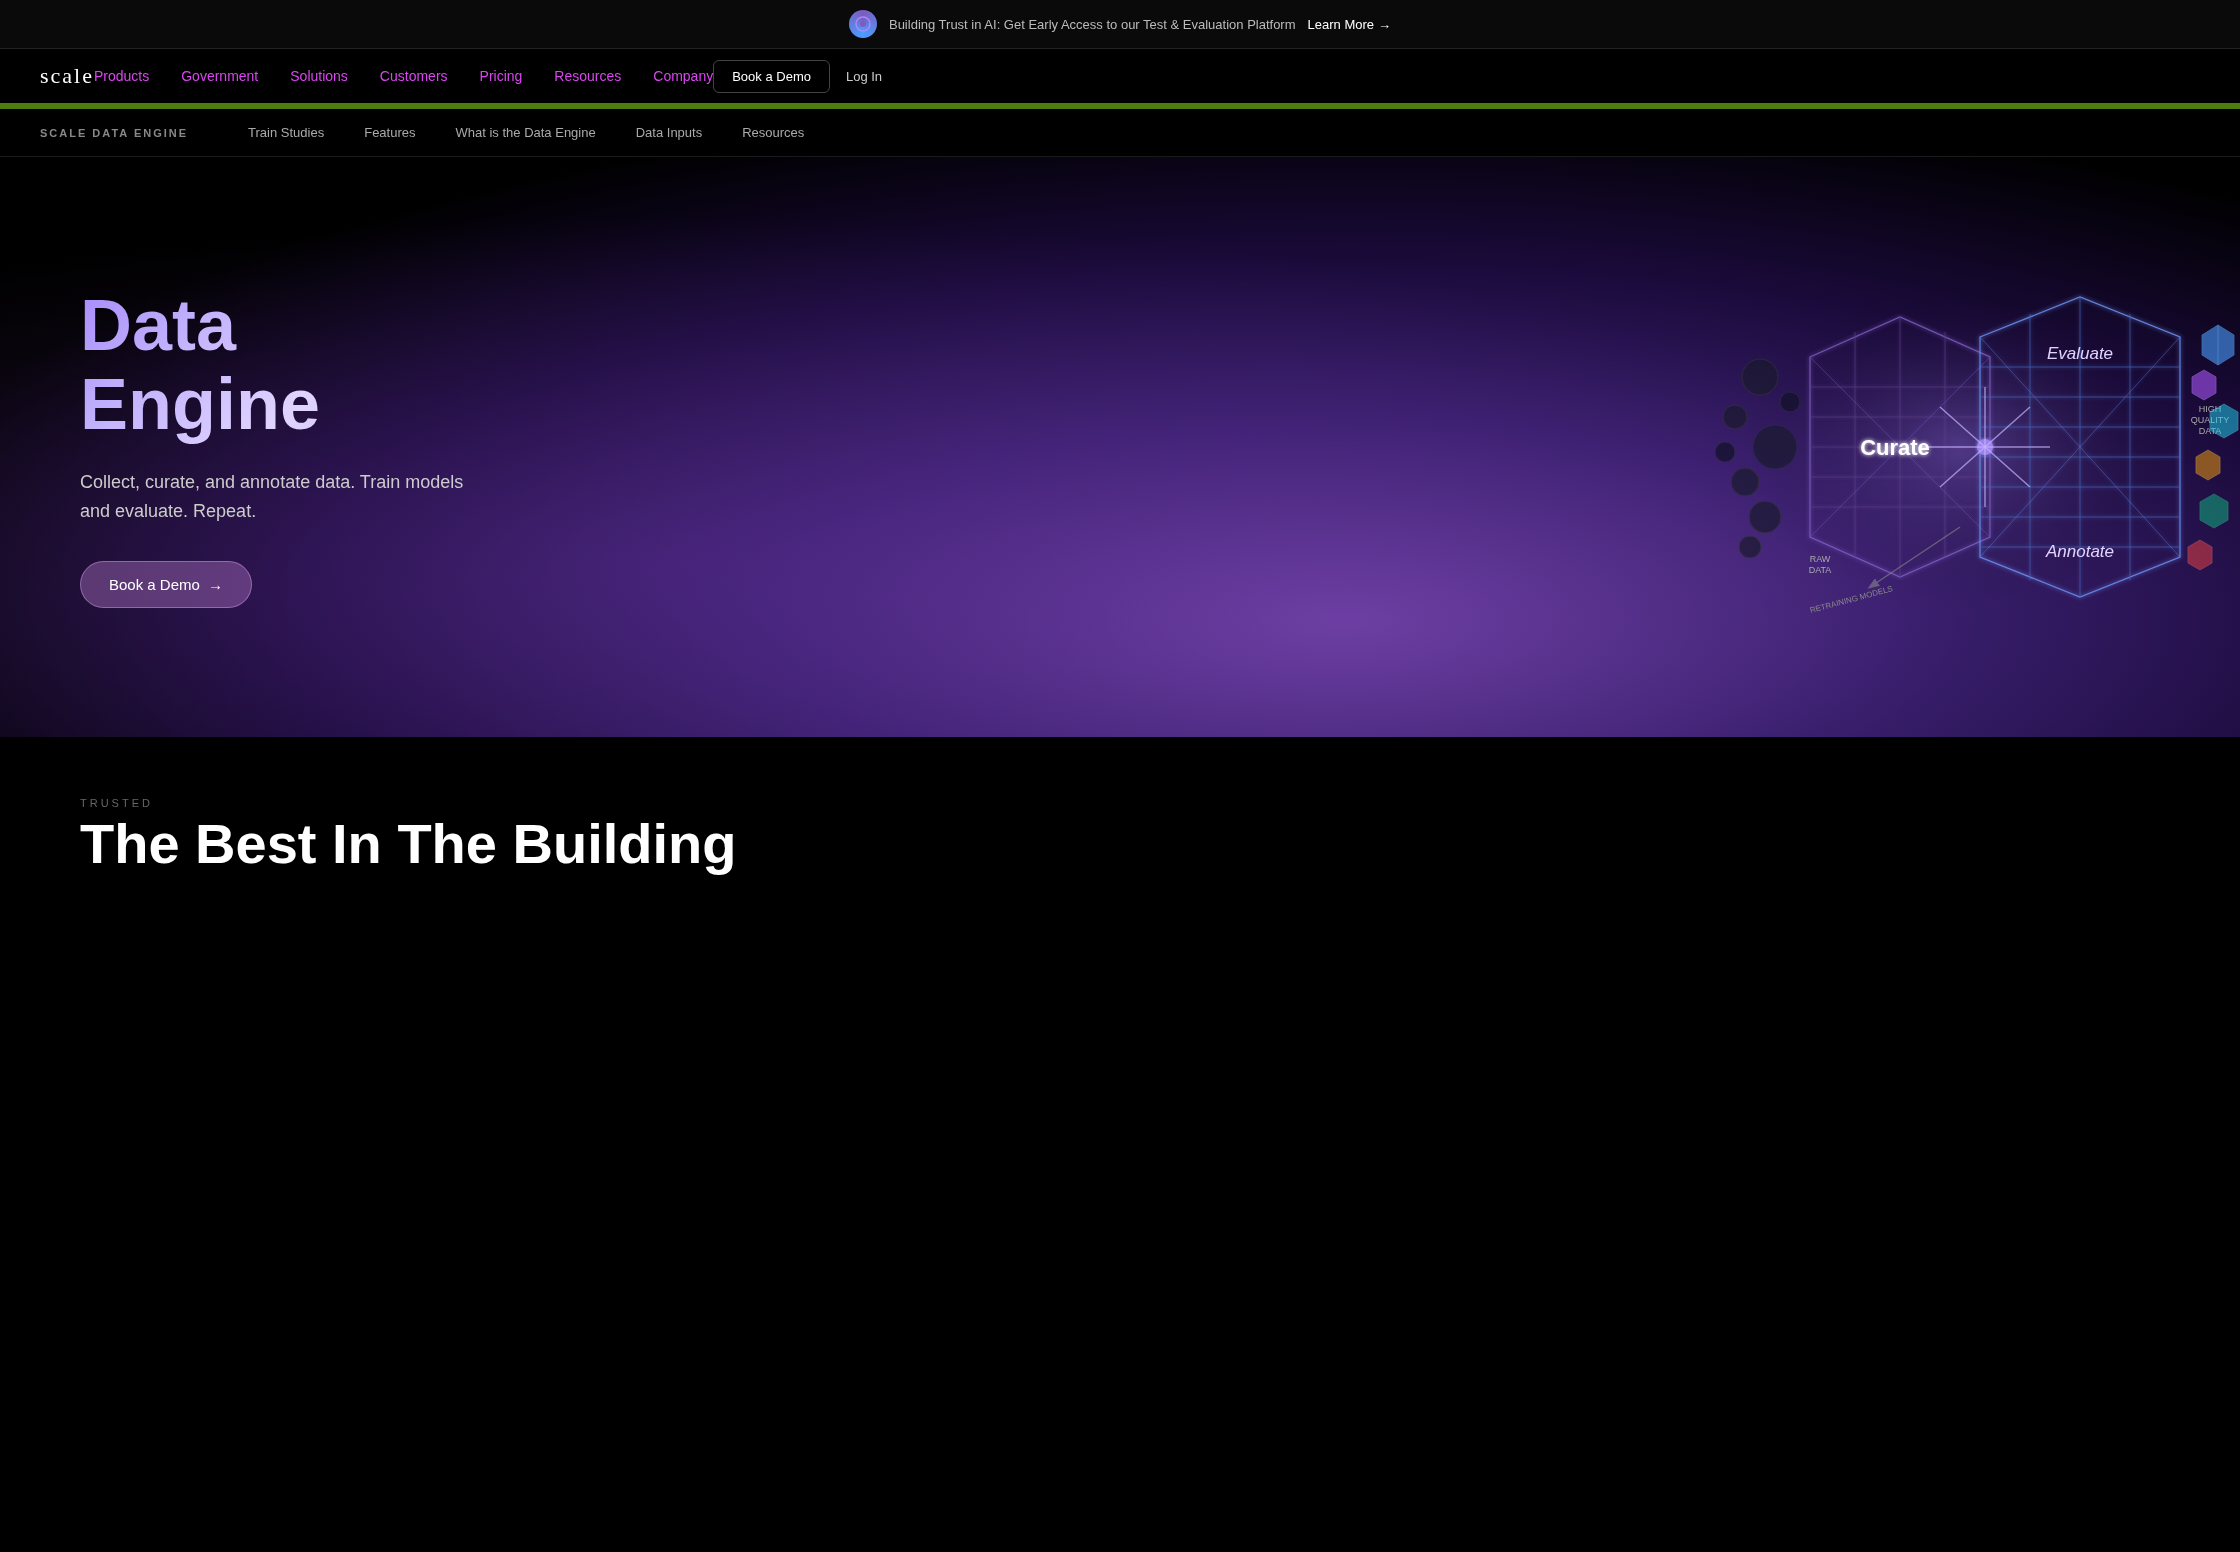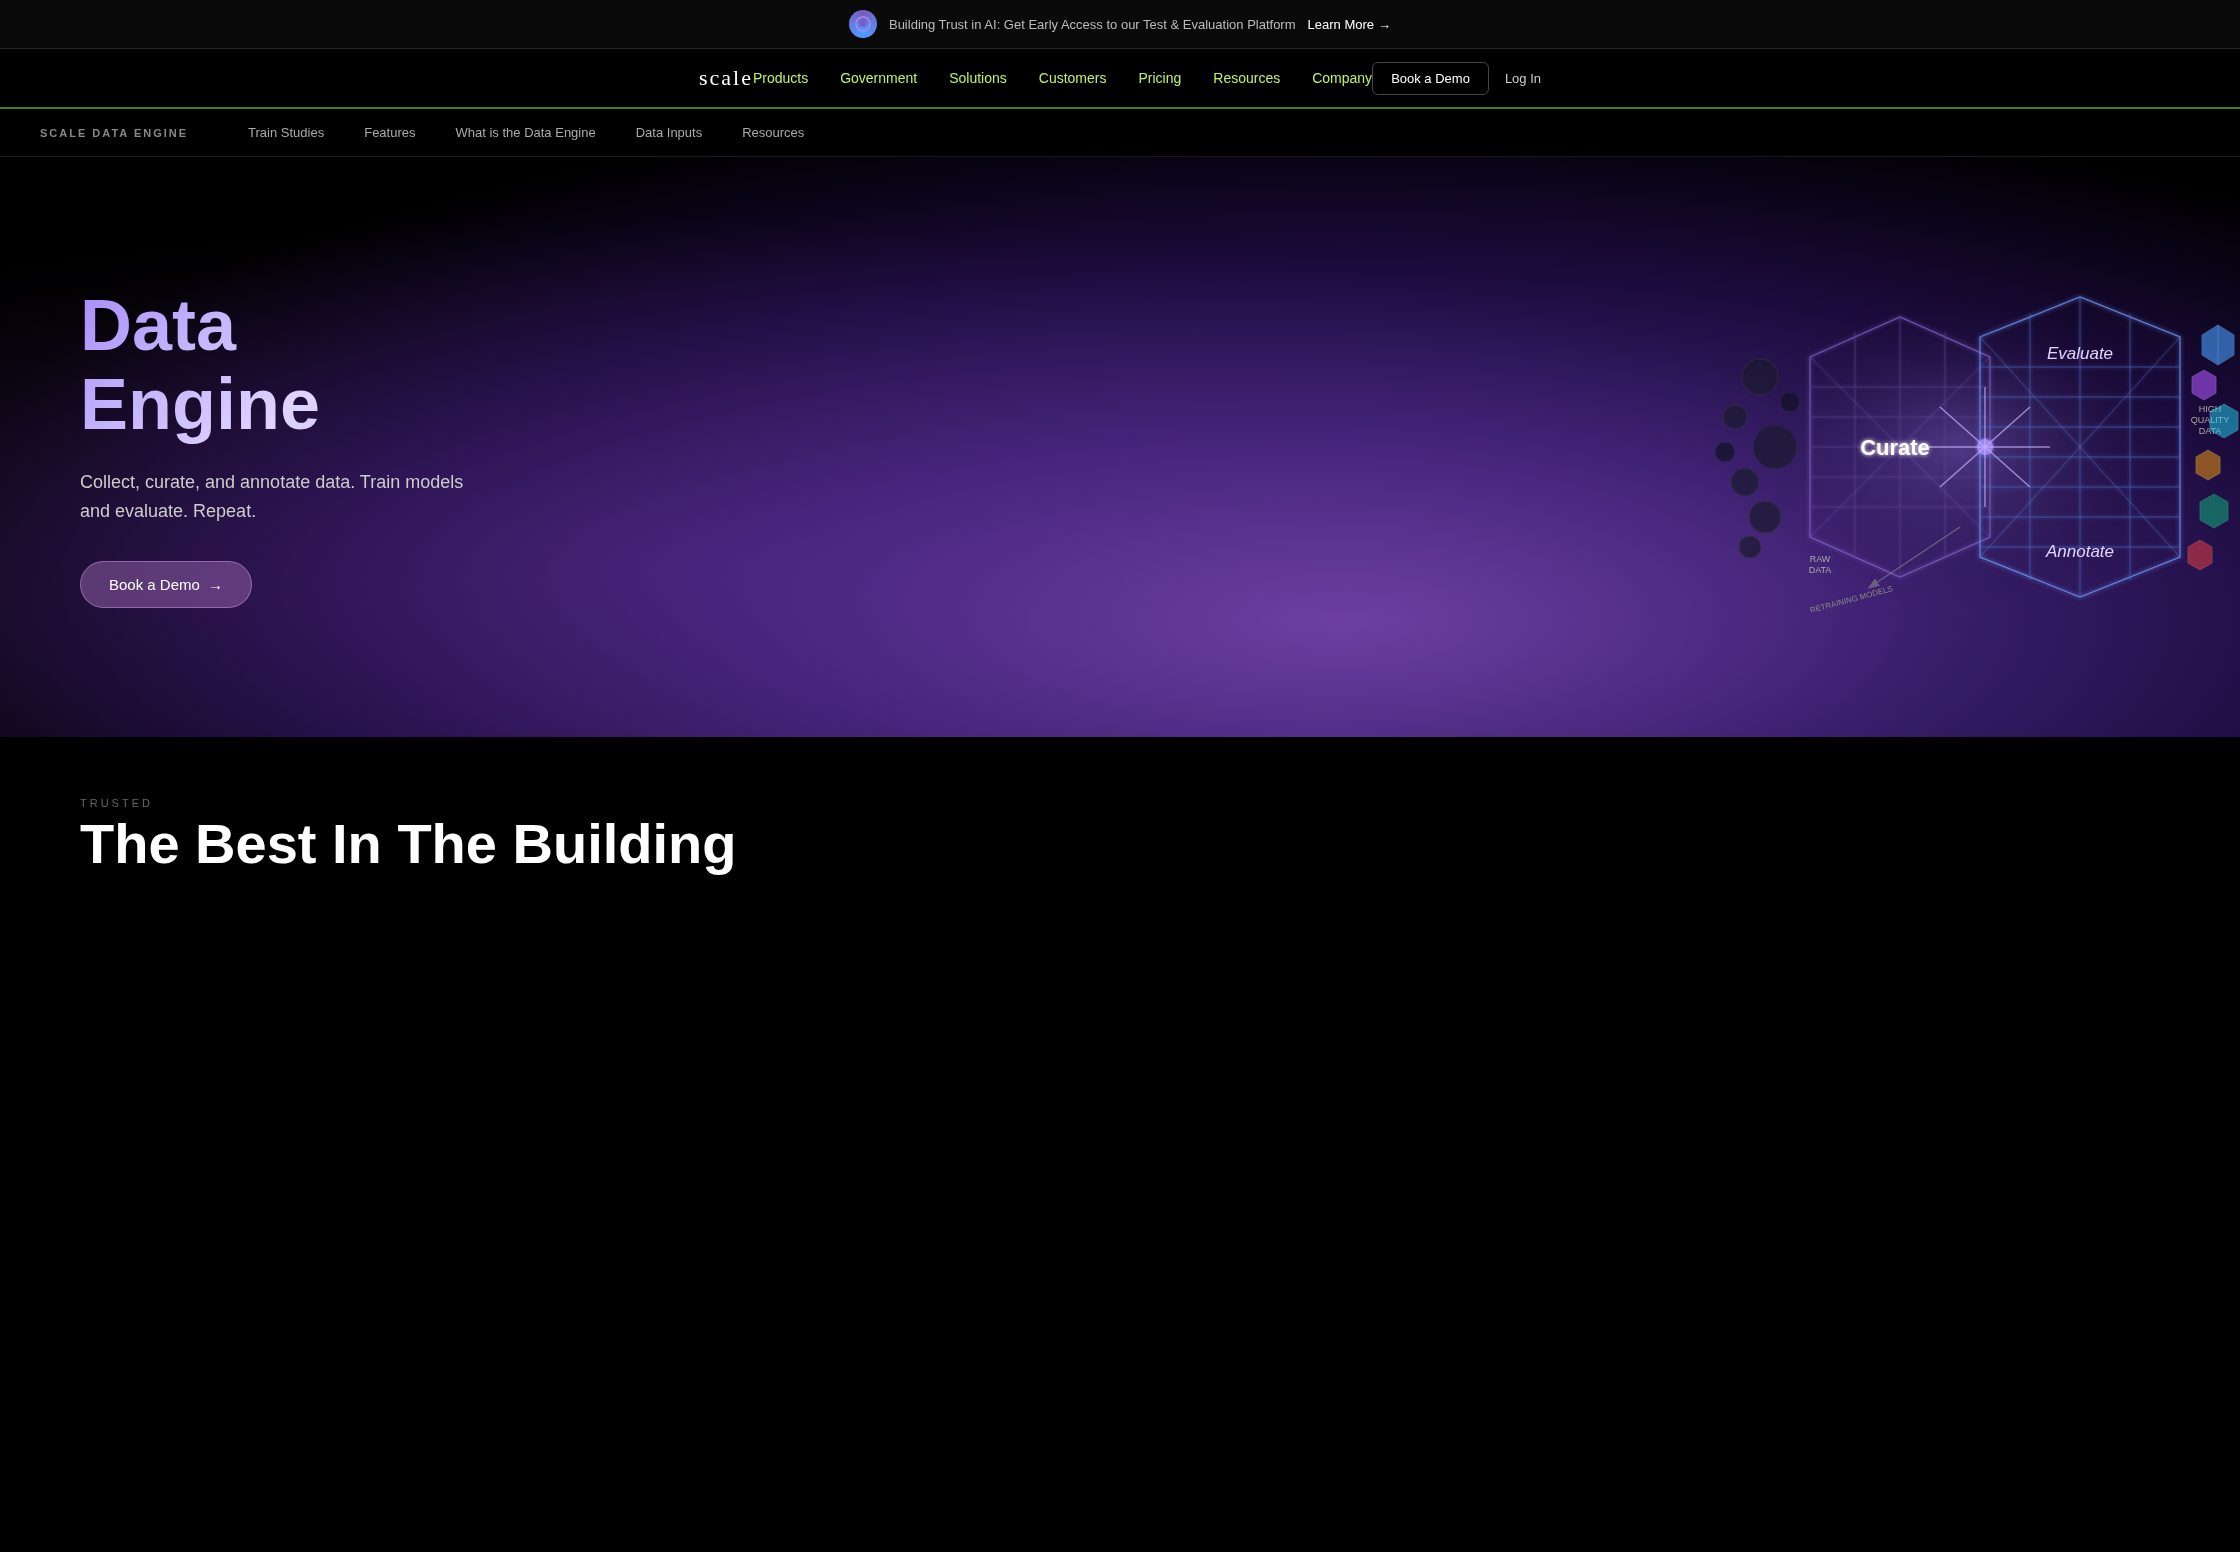--- a/index.html
+++ b/index.html
@@ -33,41 +33,41 @@
       text-decoration: none;
       font-weight: 500;
       display: flex;
       align-items: center;
       gap: 4px;
     }
 
     
     .main-nav {
       background: #000;
-      border-bottom: 2px solid #4d7c0f;
-      display: flex;
-      align-items: center;
-      justify-content: center;
+      border-bottom: 6px solid #4d7c0f;
+      display: flex;
+      align-items: center;
+      justify-content: flex-start;
       padding: 0 40px;
       height: 60px;
     }
     .nav-logo {
       font-size: 22px;
       font-weight: 300;
       letter-spacing: 2px;
       color: #fff;
       font-family: Georgia, serif;
     }
     .nav-links {
       display: flex;
       align-items: center;
       gap: 32px;
     }
     .nav-links a {
-      color: #bef264;
+      color: #d946ef;
       text-decoration: none;
       font-size: 14px;
       font-weight: 400;
       transition: color 0.2s;
     }
     .nav-actions {
       display: flex;
       align-items: center;
       gap: 16px;
     }

